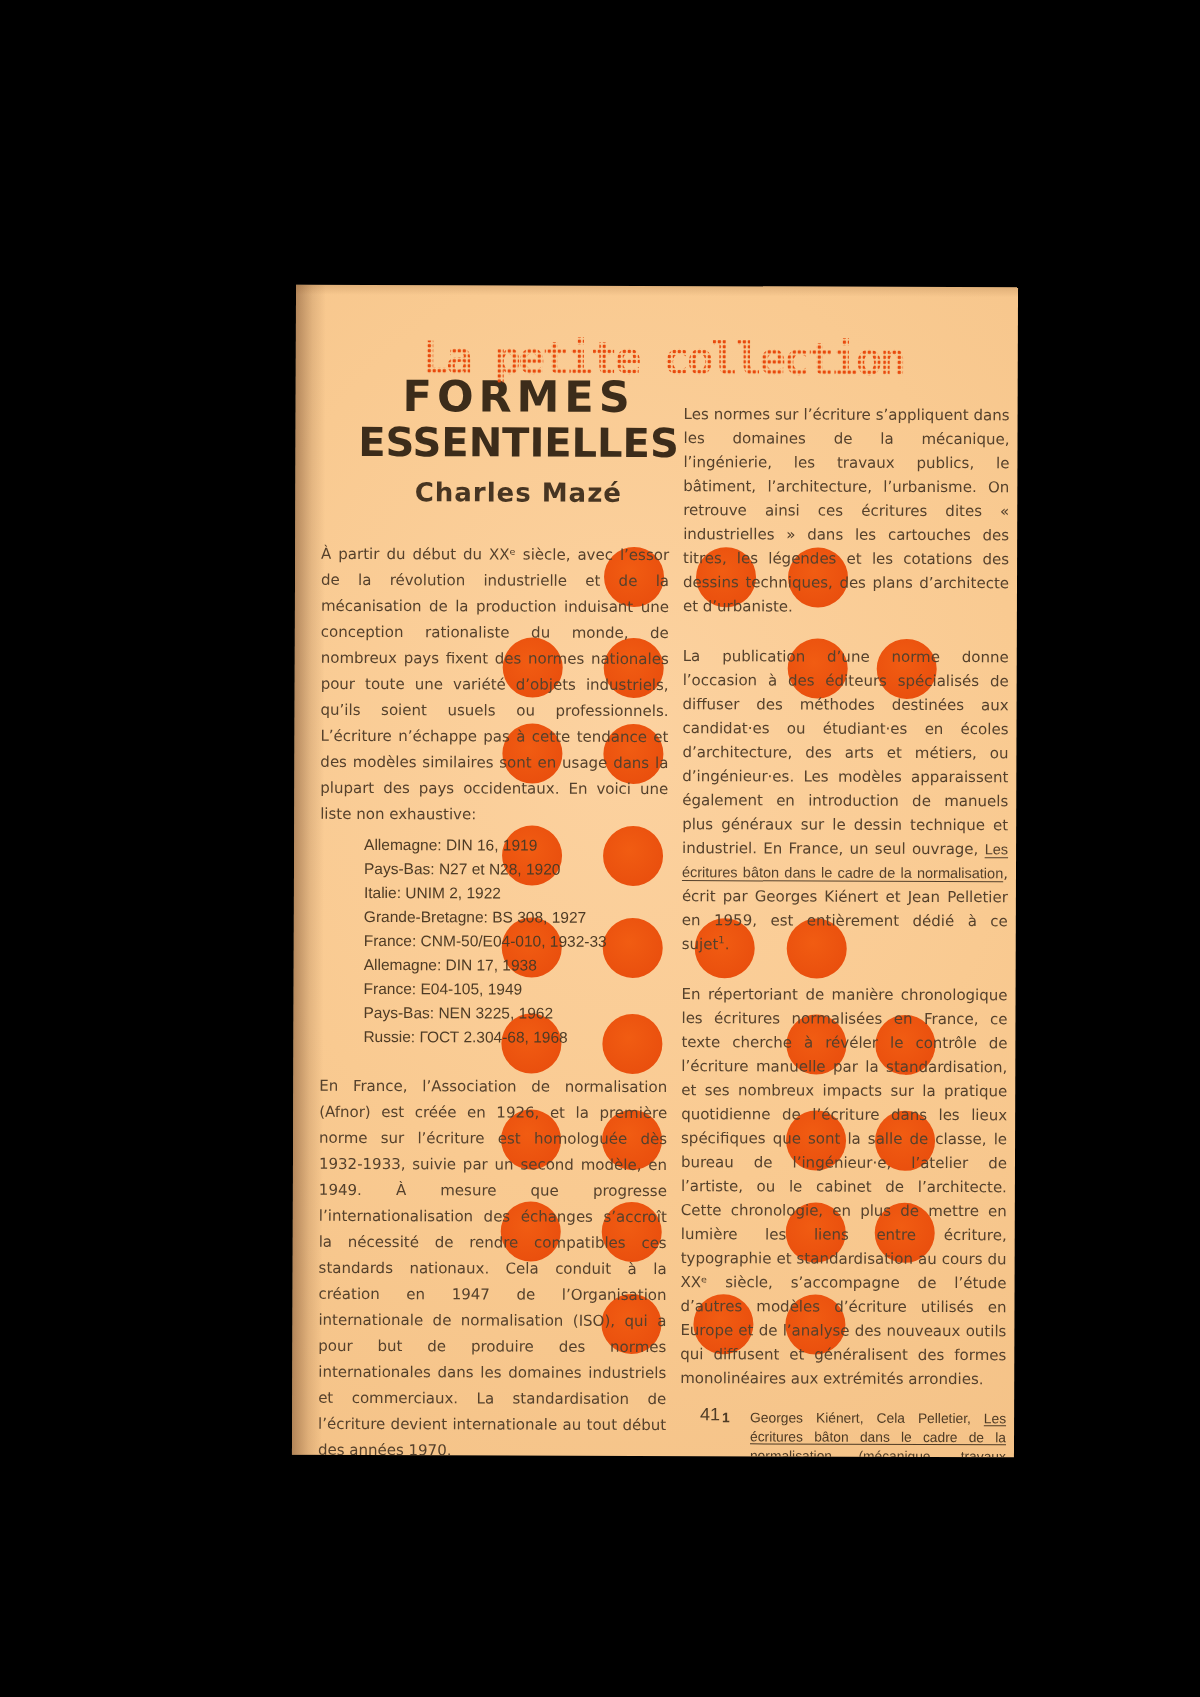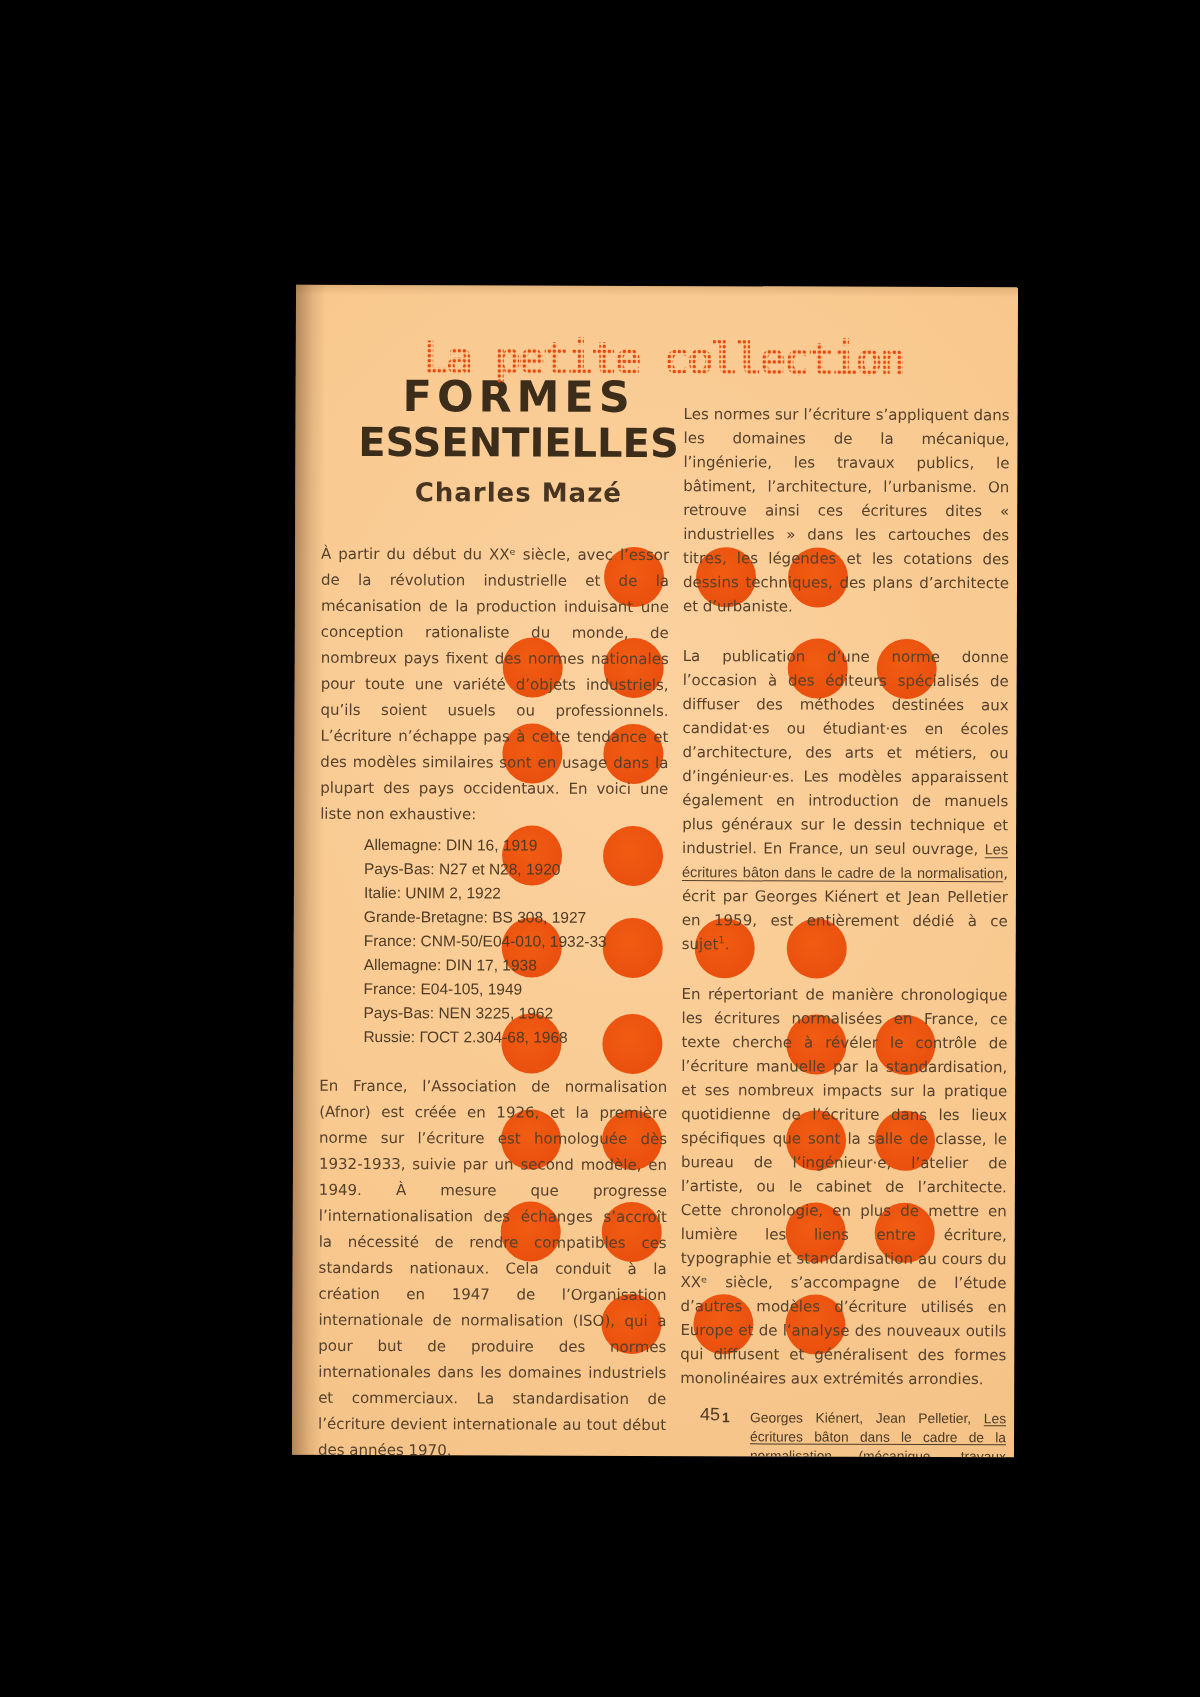--- a/index.html
+++ b/index.html
@@ -132,21 +132,21 @@
     <p class="para2">En France, l’Association de normalisation (Afnor) est créée en 1926, et la première norme sur l’écriture est homologuée dès 1932-1933, suivie par un second modèle, en 1949. À mesure que progresse l’internationalisation des échanges s’accroît la nécessité de rendre compatibles ces standards nationaux. Cela conduit à la création en 1947 de l’Organisation internationale de normalisation (ISO), qui a pour but de produire des normes internationales dans les domaines industriels et commerciaux. La standardisation de l’écriture devient internationale au tout début des années 1970.</p>
   </div>
 
   <div class="col right-col">
     <p>Les normes sur l’écriture s’appliquent dans les domaines de la mécanique, l’ingénierie, les travaux publics, le bâtiment, l’architecture, l’urbanisme. On retrouve ainsi ces écritures dites « industrielles » dans les cartouches des titres, les légendes et les cotations des dessins techniques, des plans d’architecte et d’urbaniste.</p>
     <p class="spaced"><span>La publication d’une norme donne l’occasion à des éditeurs spécialisés de diffuser des méthodes destinées aux candidat·es ou étudiant·es en écoles d’architecture, des arts et métiers, ou d’ingénieur·es. Les modèles apparaissent également en introduction de manuels plus généraux sur le dessin technique et industriel. En France, un seul ouvrage, </span><span class="booktitle">Les écritures bâton dans le cadre de la normalisation</span><span>, écrit par Georges Kiénert et Jean Pelletier en 1959, est entièrement dédié à ce sujet</span><sup>1</sup><span>.</span></p>
     <p class="spaced">En répertoriant de manière chronologique les écritures normalisées en France, ce texte cherche à révéler le contrôle de l’écriture manuelle par la standardisation, et ses nombreux impacts sur la pratique quotidienne de l’écriture dans les lieux spécifiques que sont la salle de classe, le bureau de l’ingénieur·e, l’atelier de l’artiste, ou le cabinet de l’architecte. Cette chronologie, en plus de mettre en lumière les liens entre écriture, typographie et standardisation au cours du XXᵉ siècle, s’accompagne de l’étude d’autres modèles d’écriture utilisés en Europe et de l’analyse des nouveaux outils qui diffusent et généralisent des formes monolinéaires aux extrémités arrondies.</p>
 
     <div class="footnote">
       <div class="marker">1</div>
-      <div><span>Georges Kiénert, Jean Pelletier, </span><span class="fn-underline">Les écritures bâton dans le cadre de la normalisation (mécanique, travaux publics, bâtiment, architecture, urbanisme)</span></div>
+      <div><span>Georges Kiénert, Cela Pelletier, </span><span class="fn-underline">Les écritures bâton dans le cadre de la normalisation (mécanique, travaux publics, bâtiment, architecture, urbanisme)</span></div>
     </div>
   </div>
 
-  <div class="page-number">45</div>
+  <div class="page-number">41</div>
 
   <div class="spine-shadow"></div>
   <div class="edge-top"></div>
 </div>
 
 </body></html>

